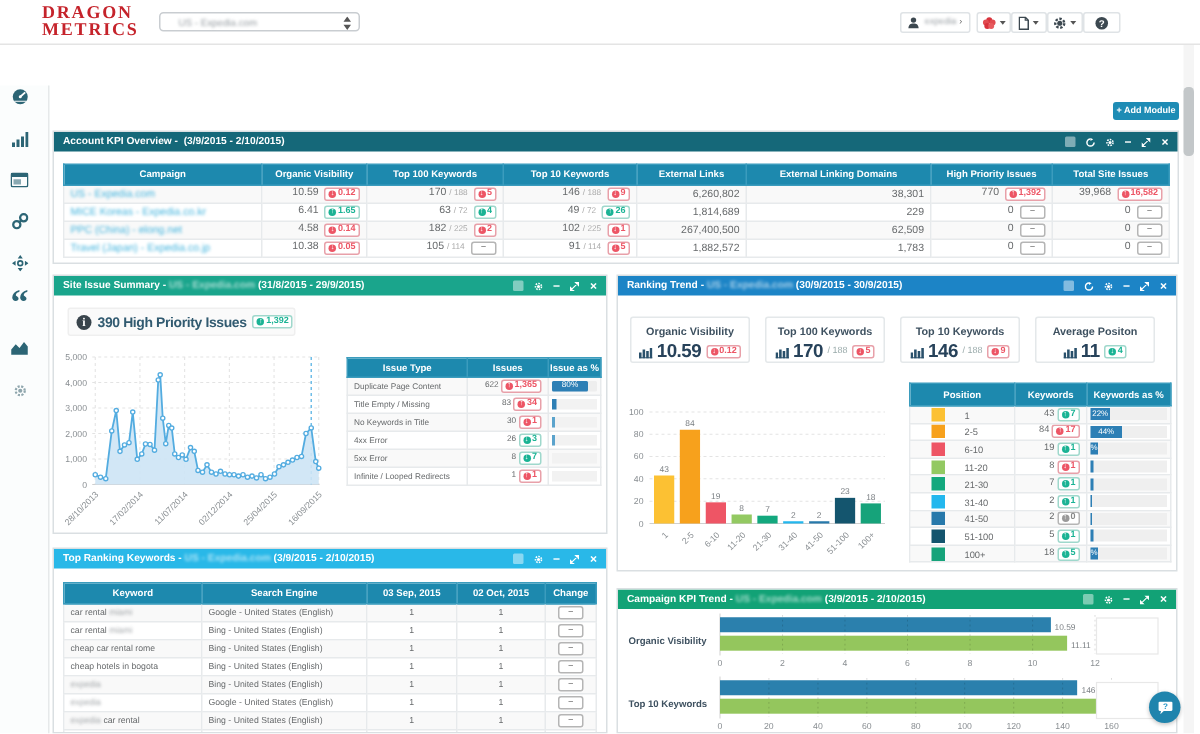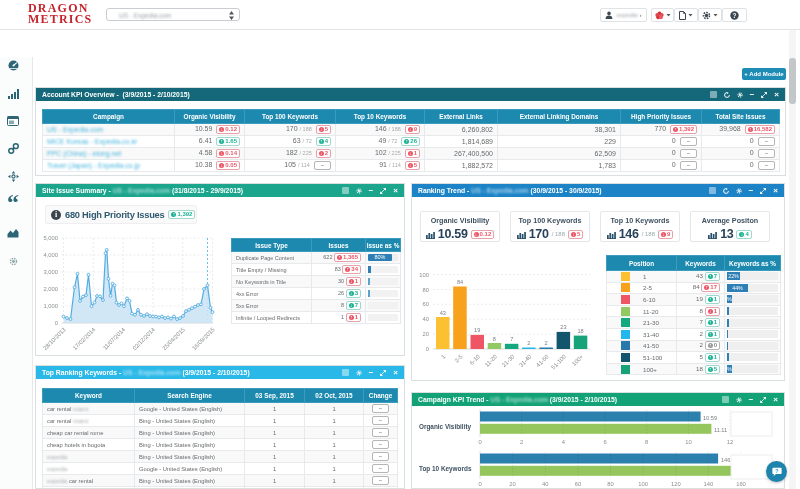--- a/index.html
+++ b/index.html
@@ -249,21 +249,21 @@
           </svg>
       <span class="tx">−</span>
       <svg width="6" height="6" viewBox="0 0 8 8">
             <path d="M0.5 7.5 L3 7.5 L0.5 5 Z M0.5 7.5 L7.5 0.5 M7.5 0.5 L5 0.5 L7.5 3 Z" fill="#fff" stroke="#fff" stroke-width="1"></path>
           </svg>
       <span class="tx">×</span>
     </div>
   </div>
   <div class="abs" style="left:9px;top:21px;width:152px;height:19px;background:#fafafa;border:1px solid #efefef;border-radius:2px;display:flex;align-items:center;padding:0 5px;">
     <span style="display:inline-flex;flex:0 0 10px;width:10px;height:10px;border-radius:50%;background:#39444c;color:#fff;font-size:8px;font-weight:bold;align-items:center;justify-content:center;font-family:'Liberation Serif',serif;">i</span>
-    <span style="font-size:9.3px;font-weight:bold;color:#315a70;margin-left:4px;letter-spacing:-.25px;white-space:nowrap;">680 High Priority Issues</span>
+    <span style="font-size:9.3px;font-weight:bold;color:#315a70;margin-left:4px;letter-spacing:-.25px;white-space:nowrap;">390 High Priority Issues</span>
     <span class="bdg bg" style="margin-left:4px;"><span class="ci">↑</span>1,392</span>
   </div>
 
   <table style="position:absolute;left:195px;top:54px;width:169px;font-size:5.5px;">
     <colgroup>
           <col style="width:80px">
           <col style="width:54px">
           <col style="width:35px">
         </colgroup>
     <tbody>
@@ -484,21 +484,21 @@
   <div class="kpibox" style="left:278px;">
     <div class="t">Average Positon</div>
     <div class="row">
           <svg width="9" height="9" viewBox="0 0 9 9">
             <rect x="0" y="5" width="1.7" height="4" fill="#29506b"></rect>
             <rect x="2.4" y="3" width="1.7" height="6" fill="#29506b"></rect>
             <rect x="4.8" y="4" width="1.7" height="5" fill="#29506b"></rect>
             <rect x="7.2" y="2" width="1.7" height="7" fill="#29506b"></rect>
             <rect x="0" y="8.2" width="9" height="0.8" fill="#29506b"></rect>
           </svg>
-          <span class="n">13</span>
+          <span class="n">11</span>
           <span class="bdg bg"><span class="ci">↓</span>4</span>
         </div>
   </div>
 
   <table style="position:absolute;left:194px;top:71px;width:174px;font-size:6.2px;">
     <colgroup>
           <col style="width:70px">
           <col style="width:48px">
           <col style="width:56px">
         </colgroup>

